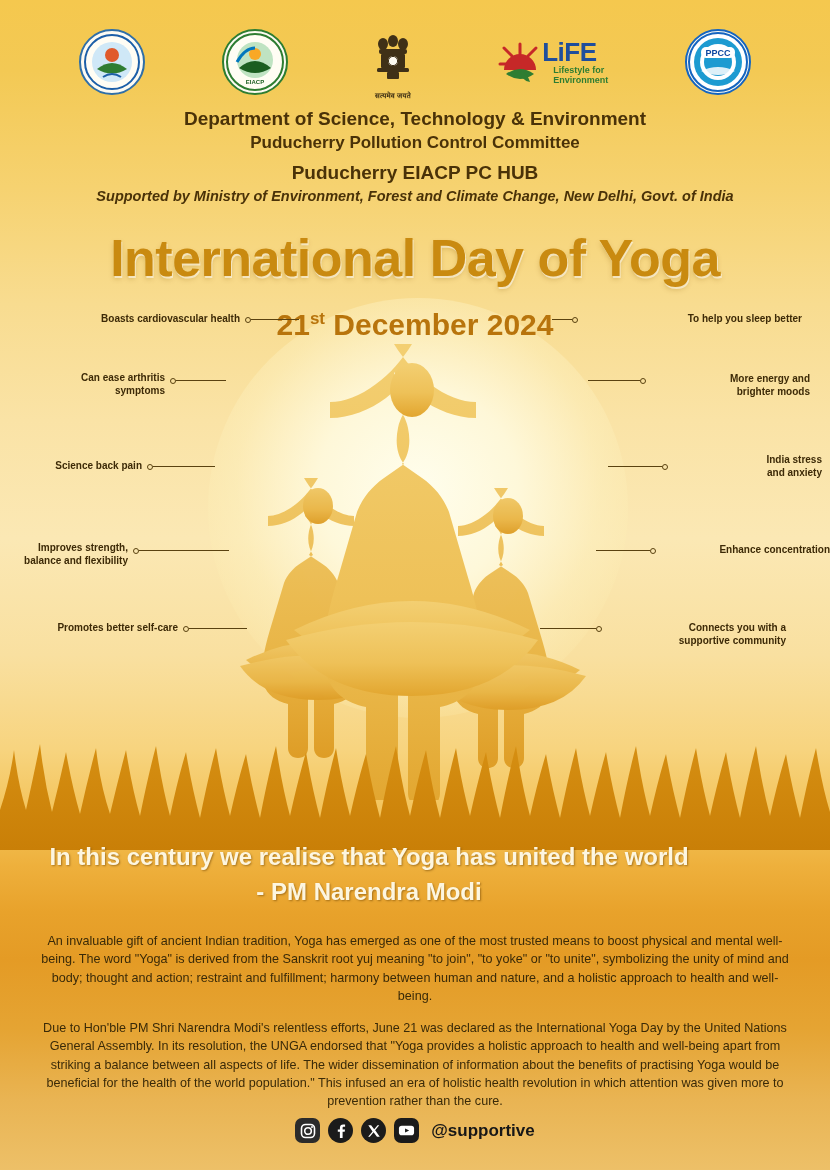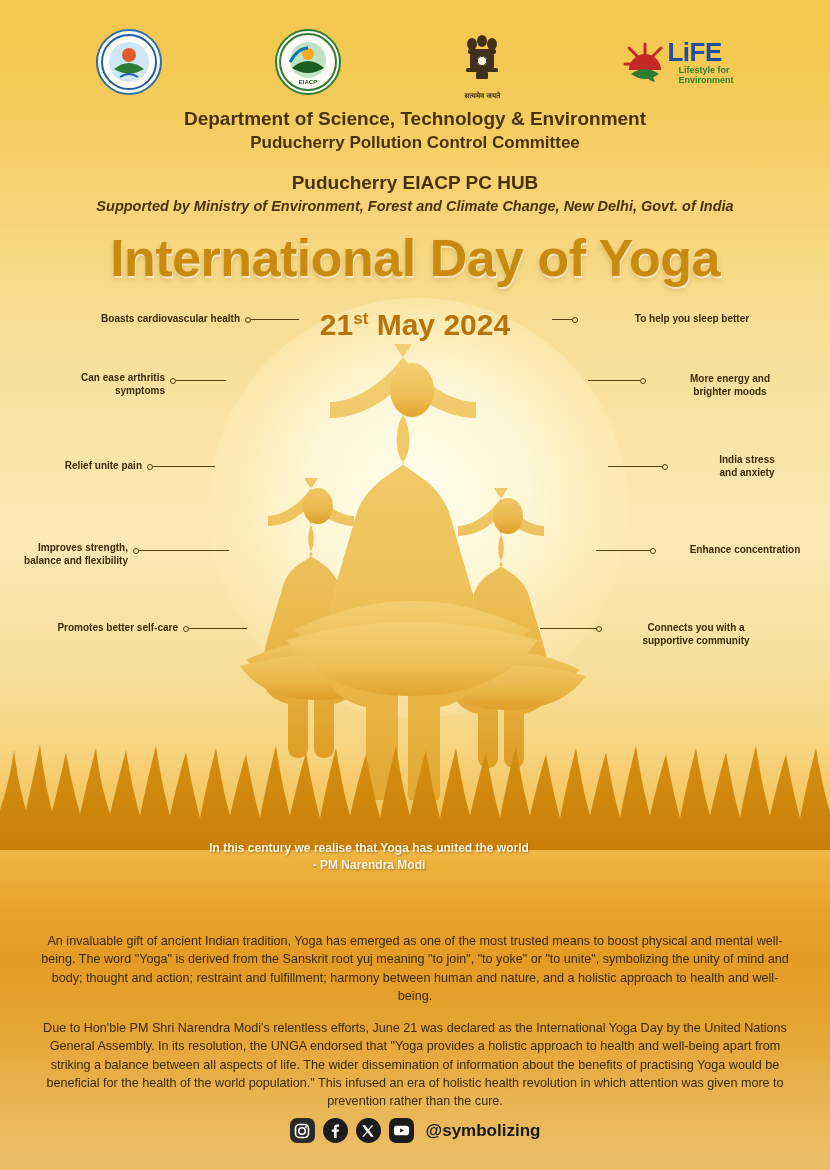--- a/index.html
+++ b/index.html
@@ -134,21 +134,21 @@
   
   .header {
     position: absolute;
     top: 108px;
     width: 830px;
     text-align: center;
     color: #4a3208;
   }
   .header .l1 { font-size: 17px; font-weight: bold; letter-spacing: 0.2px; margin-bottom: 3px; }
   .header .l2 { font-size: 19px; font-weight: bold; margin-bottom: 3px; }
-  .header .l3 { font-size: 17px; font-weight: bold; margin-bottom: 19px; }
+  .header .l3 { font-size: 17px; font-weight: bold; margin-bottom: 9px; }
   .header .l4 { font-size: 19px; font-weight: bold; margin-bottom: 4px; text-align: center; }
   .header .l5 { font-size: 14.5px; font-weight: bold; font-style: italic; }
   .title {
     position: absolute;
     top: 228px;
     width: 830px;
     text-align: center;
     font-size: 52px;
     font-weight: bold;
     color: #c98a10;
@@ -183,42 +183,42 @@
   }
   
   .benefit {
     position: absolute;
     font-size: 10px;
     font-weight: bold;
     color: #3d2a07;
     line-height: 1.25;
   }
   .benefit.left { text-align: right; }
-  .benefit.right { text-align: center; }
+  .benefit.right { text-align: right; }
   .connector {
     position: absolute;
     height: 1px;
     background: #5a4210;
   }
   .dot {
     position: absolute;
     width: 4px;
     height: 4px;
     border: 1px solid #5a4210;
     border-radius: 50%;
     background: transparent;
   }
   
   .quote {
     position: absolute;
     top: 840px;
     width: 738px;
     text-align: center;
     color: #fdf6e0;
-    font-size: 12px;
+    font-size: 24px;
     font-weight: bold;
     line-height: 1.45;
     text-shadow: 1px 1px 2px rgba(100,60,0,0.5);
   }
   
   .body-copy {
     position: absolute;
     top: 932px;
     left: 40px;
     width: 750px;
@@ -372,45 +372,58 @@
             <path d="M22 28 q8 4 10 12 q-10 -2 -10 -12 z" fill="#2e7d32"></path>
           </svg>
         </div>
         <div class="life-text">
           <div class="life-main">LiFE</div>
           <div class="life-sub">Lifestyle for</div>
           <div class="life-sub">Environment</div>
         </div>
       </div>
     </div>
+    <div class="logo">
+      <div class="logo-circle blue2">
+        <svg width="62" height="62" viewBox="0 0 62 62">
+          <circle cx="31" cy="31" r="29" fill="#ffffff" stroke="#1565c0" stroke-width="2"></circle>
+          <circle cx="31" cy="31" r="24" fill="#1d9bd1"></circle>
+          <circle cx="31" cy="31" r="18" fill="#ffffff"></circle>
+          <circle cx="31" cy="31" r="14" fill="#1d9bd1"></circle>
+          <rect x="14" y="16" width="34" height="11" rx="5" fill="#ffffff"></rect>
+          <text x="31" y="25" font-size="9" text-anchor="middle" fill="#0d47a1" font-weight="bold">PPCC</text>
+          <path d="M14 40 q17 -8 34 0 q-17 8 -34 0 z" fill="#ffffff" opacity="0.85"></path>
+        </svg>
+      </div>
+    </div>
   </div>
 
   <div class="header">
     <div class="l2">Department of Science, Technology &amp; Environment</div>
     <div class="l3">Puducherry Pollution Control Committee</div>
     <div class="l4">Puducherry EIACP PC HUB</div>
     <div class="l5">Supported by Ministry of Environment, Forest and Climate Change, New Delhi, Govt. of India</div>
   </div>
 
   <div class="title">International Day of Yoga</div>
 
   <div class="date">
-    <span>21</span><sup>st</sup><span> May 2024</span>
+    <span>21</span><sup>st</sup><span> December 2024</span>
   </div>
 
   <div class="benefit left" style="left:40px; top:313px; width:200px;">Boasts cardiovascular health</div>
   <div class="dot" style="left:245px; top:317px;"></div>
   <div class="connector" style="left:251px; top:319px; width:48px;"></div>
 
   <div class="benefit left" style="left:20px; top:372px; width:145px; white-space:pre-line;">Can ease arthritis
 symptoms</div>
   <div class="dot" style="left:170px; top:378px;"></div>
   <div class="connector" style="left:176px; top:380px; width:50px;"></div>
 
-  <div class="benefit left" style="left:20px; top:460px; width:122px;">Relief unite pain</div>
+  <div class="benefit left" style="left:20px; top:460px; width:122px;">Science back pain</div>
   <div class="dot" style="left:147px; top:464px;"></div>
   <div class="connector" style="left:153px; top:466px; width:62px;"></div>
 
   <div class="benefit left" style="left:10px; top:542px; width:118px; white-space:pre-line;">Improves strength,
 balance and flexibility</div>
   <div class="dot" style="left:133px; top:548px;"></div>
   <div class="connector" style="left:139px; top:550px; width:90px;"></div>
 
   <div class="benefit left" style="left:20px; top:622px; width:158px;">Promotes better self-care</div>
   <div class="dot" style="left:183px; top:626px;"></div>
@@ -466,16 +479,16 @@
       <svg width="14" height="14" viewBox="0 0 16 16">
           <path d="M1.5 1.5h3.2l3.5 4.6 3.9-4.6h1.9L9.3 7.2 14.6 14.5h-3.2L7.5 9.4l-4.3 5.1H1.3l5-5.9z" fill="#fff"></path>
         </svg>
     </div>
     <div class="sicon yt">
       <svg width="17" height="17" viewBox="0 0 18 18">
           <rect x="1" y="4" width="16" height="10" rx="3" fill="#fff"></rect>
           <path d="M7.5 6.8 L11.8 9 L7.5 11.2 Z" fill="#1b1b1b"></path>
         </svg>
     </div>
-    <div class="handle">@symbolizing</div>
+    <div class="handle">@supportive</div>
   </div>
 
 </div>
 
 </body></html>

